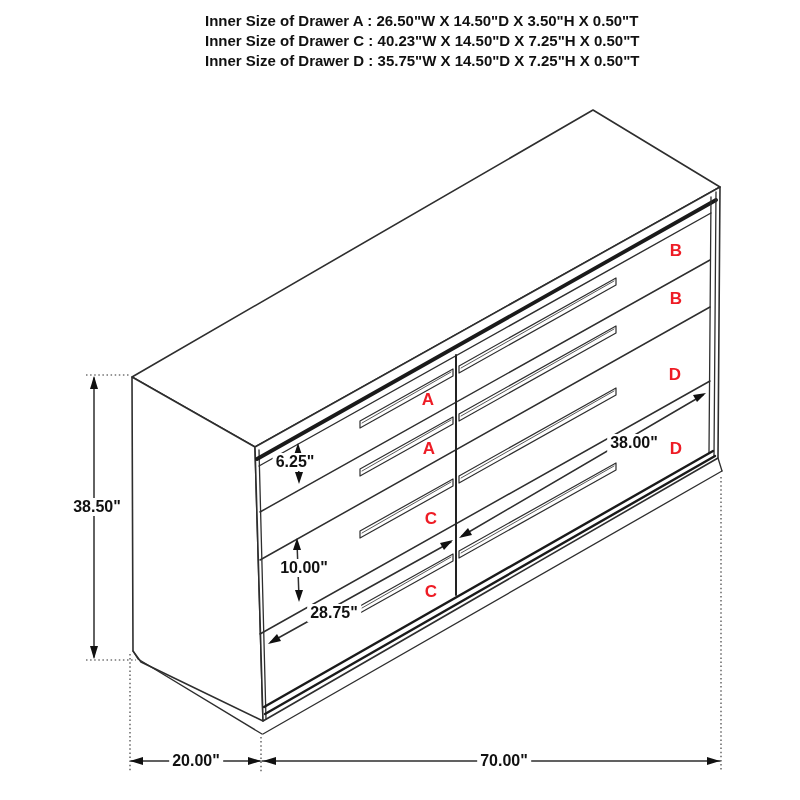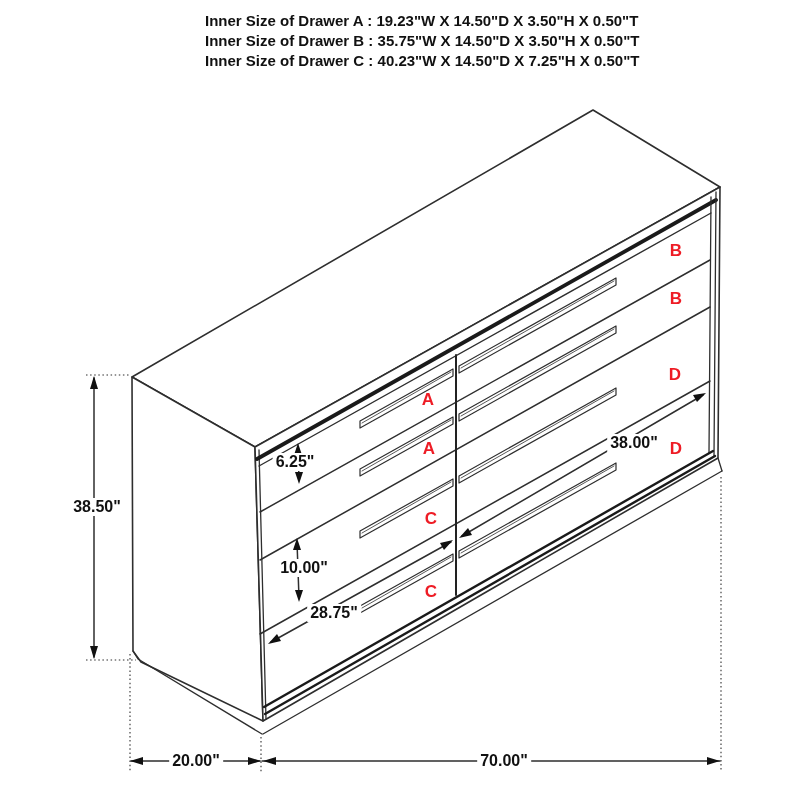--- a/index.html
+++ b/index.html
@@ -12,23 +12,23 @@
              color:#111;background:#fff;padding:0 3px;white-space:nowrap;z-index:5;}
   .tag{position:absolute;transform:translate(-50%,-50%);font-size:17px;font-weight:bold;
        color:var(--tag-red,#ee1c25);z-index:4;white-space:nowrap;}
 </style>
 </head>
 <body>
 
 <div id="stage">
 
   <div id="spec-block">
-    <div class="spec-line">Inner Size of Drawer A : 19.23"W X 14.50"D X 3.50"H X 0.50"T</div>
-    <div class="spec-line">Inner Size of Drawer B : 35.75"W X 14.50"D X 3.50"H X 0.50"T</div>
+    <div class="spec-line">Inner Size of Drawer A : 26.50"W X 14.50"D X 3.50"H X 0.50"T</div>
     <div class="spec-line">Inner Size of Drawer C : 40.23"W X 14.50"D X 7.25"H X 0.50"T</div>
+    <div class="spec-line">Inner Size of Drawer D : 35.75"W X 14.50"D X 7.25"H X 0.50"T</div>
   </div>
 
   <svg width="800" height="800" viewBox="0 0 800 800">
     <g stroke="#2e2e2e" stroke-width="1.6" fill="none" stroke-linejoin="round" stroke-linecap="round">
 
       <g>
         <path d="M132,377 L593,110 L720,187 L255,447 Z" fill="#ffffff"></path>
         <path d="M133,384 L255,454 L717,196" stroke-width="1.3"></path>
       </g>
 

